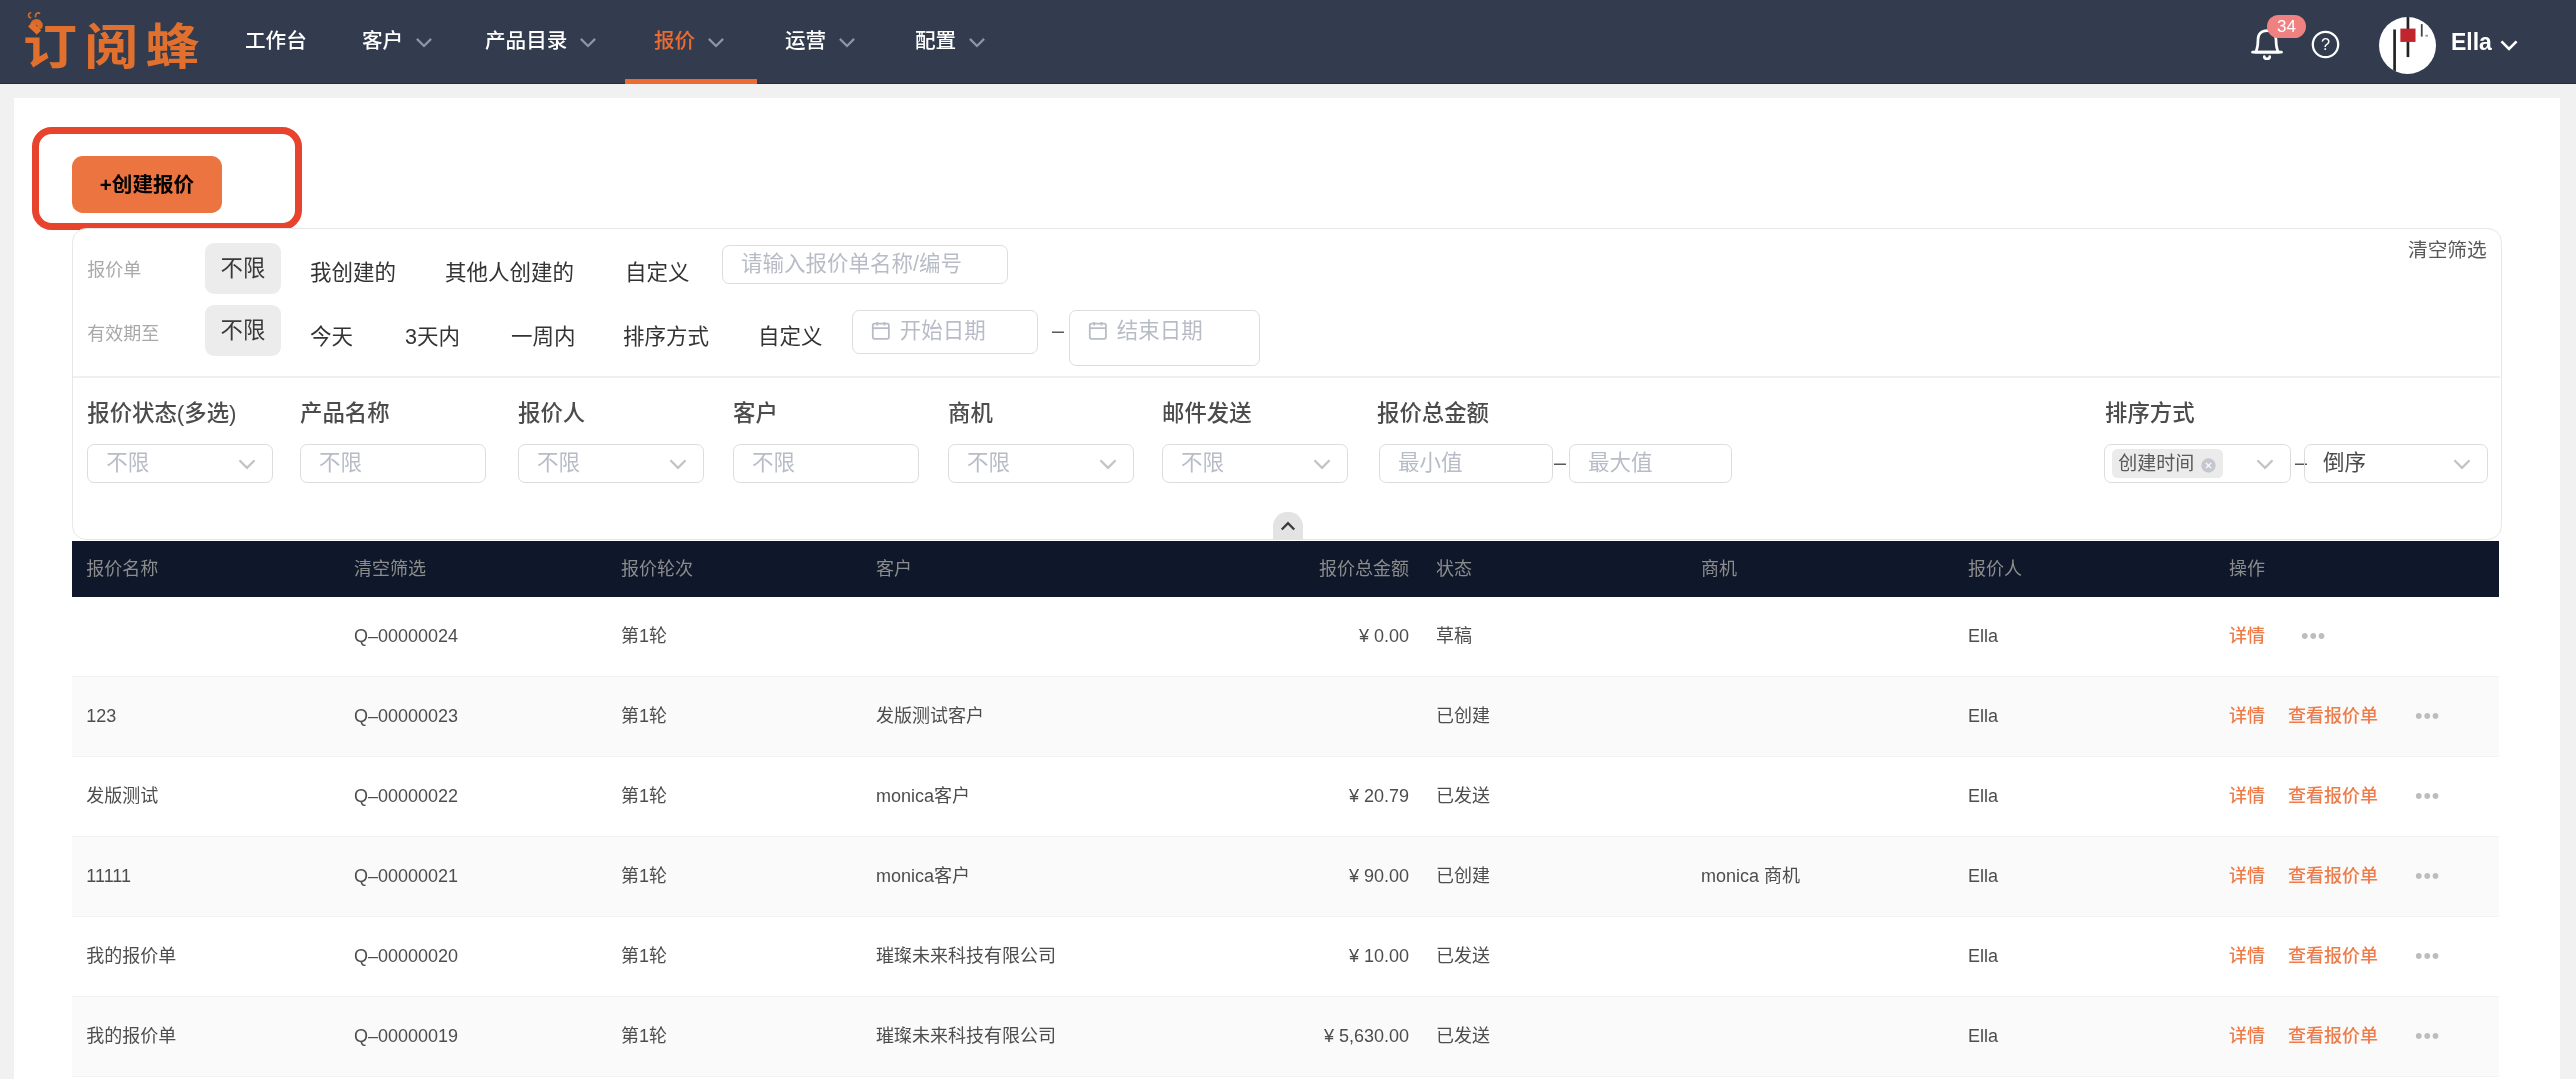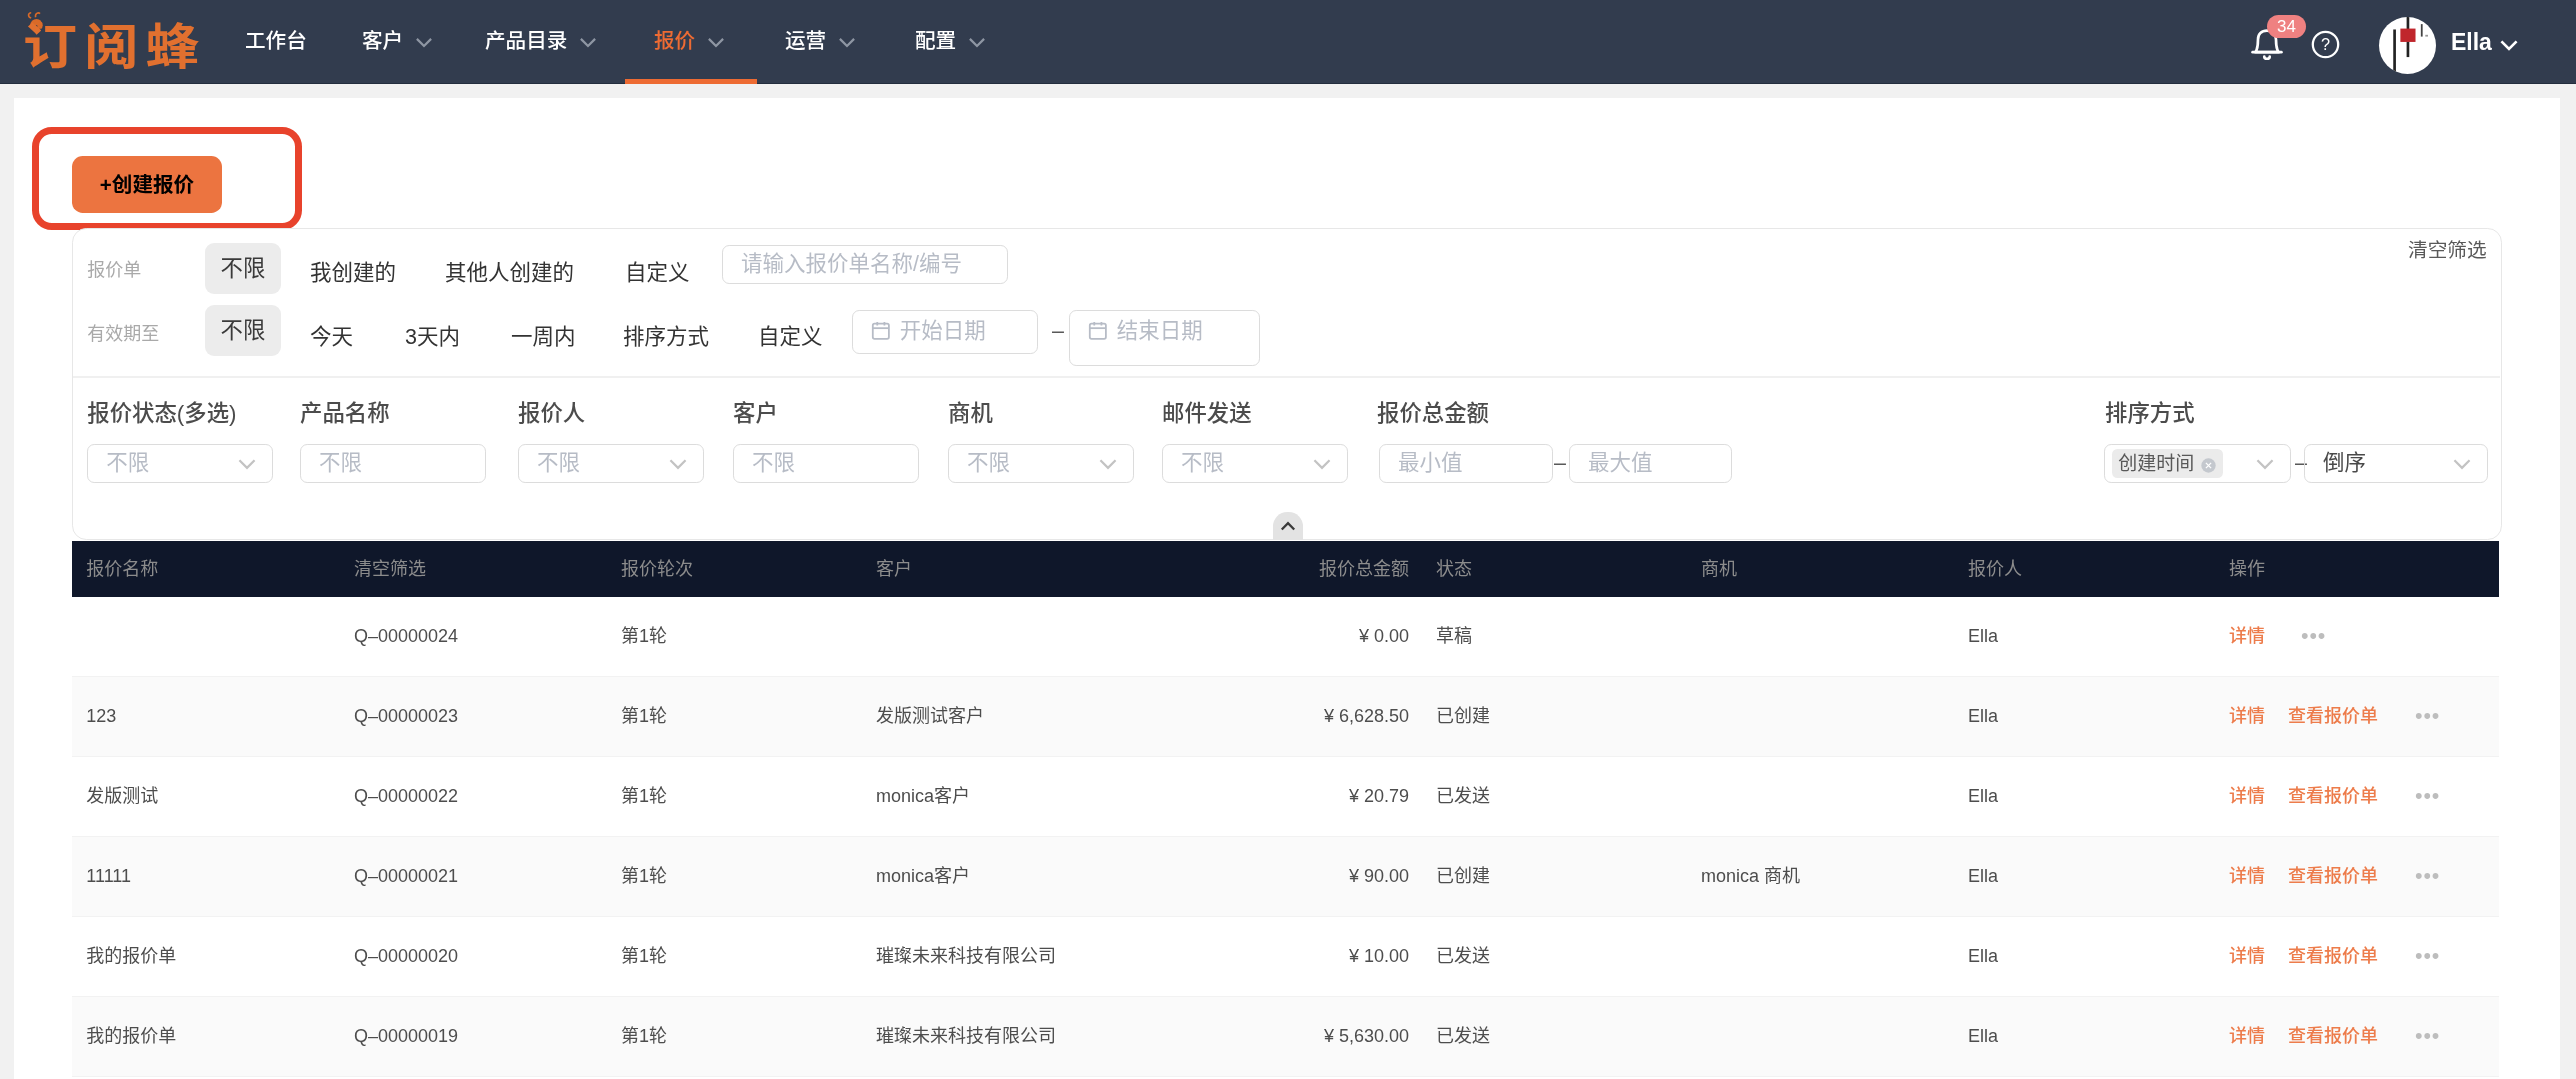--- a/index.html
+++ b/index.html
@@ -188,21 +188,20 @@
       <span class="c6">草稿</span>
       <span class="c8">Ella</span>
       <span class="c9 lnk">详情</span>
       <span class="dots" style="left:2229px;">•••</span>
   </div>
   <div class="trow alt">
     <span class="c1">123</span>
       <span class="c2">Q–00000023</span>
       <span class="c3">第1轮</span>
       <span class="c4">发版测试客户</span>
-      <span class="c5">¥ 6,628.50</span>
       <span class="c6">已创建</span>
       <span class="c8">Ella</span>
       <span class="c9 lnk">详情</span>
       <span class="lnk" style="left:2216px;">查看报价单</span>
       <span class="dots" style="left:2343px;">•••</span>
   </div>
   <div class="trow">
     <span class="c1">发版测试</span>
       <span class="c2">Q–00000022</span>
       <span class="c3">第1轮</span>

